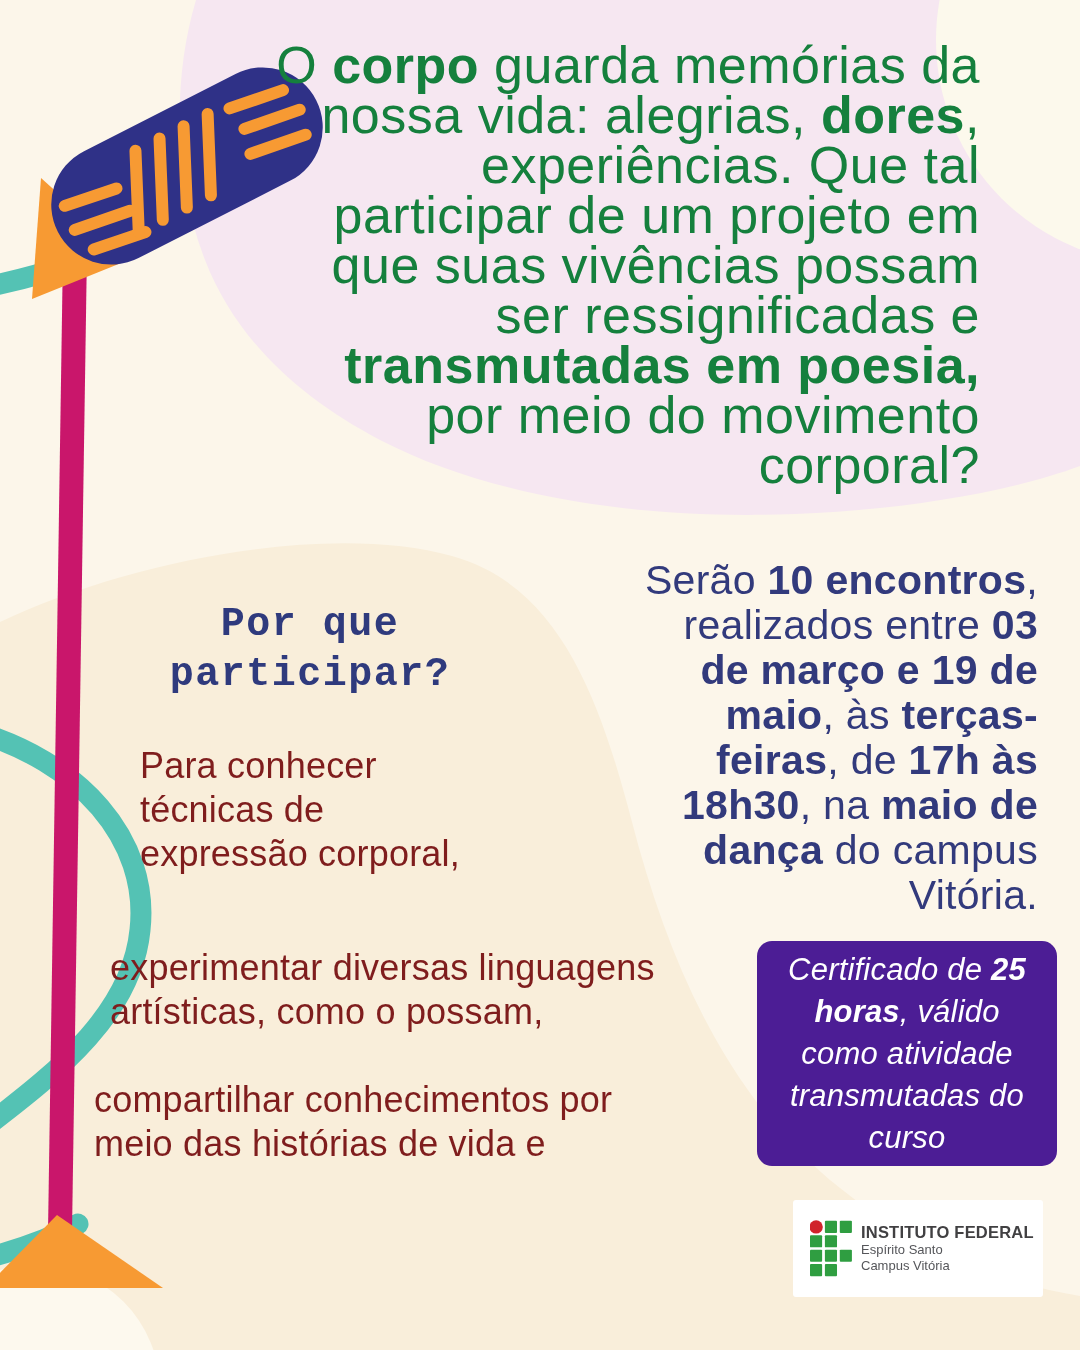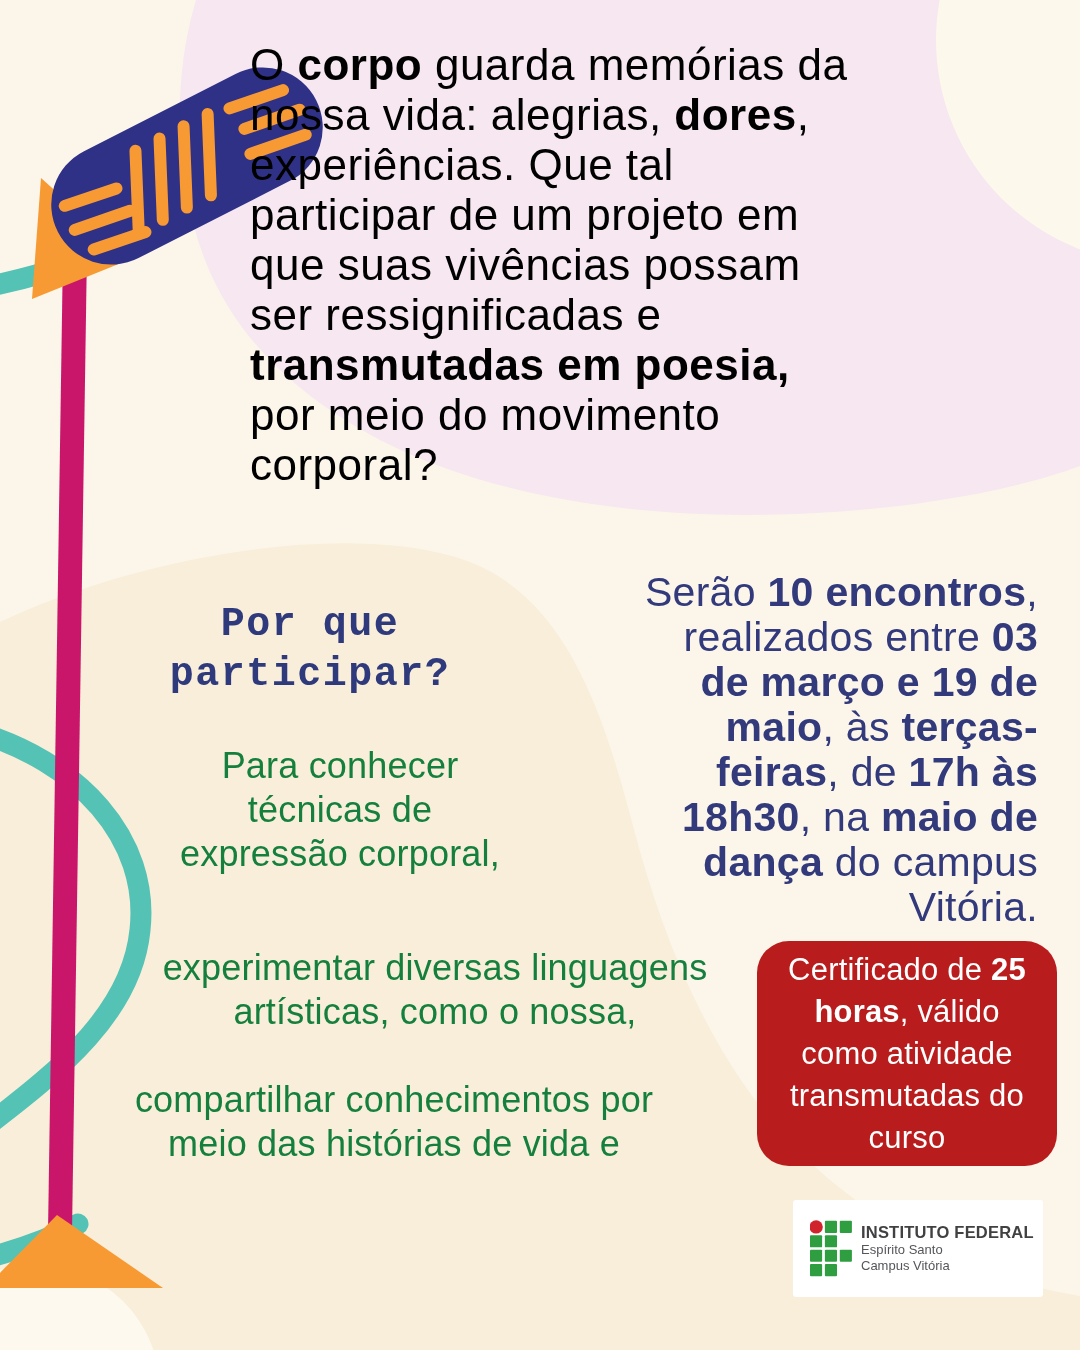--- a/index.html
+++ b/index.html
@@ -7,47 +7,47 @@
     position:relative; width:1080px; height:1350px; overflow:hidden;
     background:#FCF6EA;
     font-family:"Liberation Sans", sans-serif;
   }
   .bg-svg { position:absolute; left:0; top:0; width:1080px; height:1350px; }
   .txt { position:absolute; z-index:2; }
   .b { font-weight:700; }
 
   .intro {
     left:250px; top:40px; width:730px;
-    text-align:left; font-size:44px; line-height:50px;
-    letter-spacing:0.5px; color:#000000;
+    text-align:right; font-size:52px; line-height:50px;
+    letter-spacing:0.5px; color:#15803d;
   }
   .schedule {
     left:590px; top:558px; width:448px;
     text-align:right; font-size:41px; line-height:45px;
-    letter-spacing:0.3px; color:#323A7C;margin-top:12px;
+    letter-spacing:0.3px; color:#323A7C;
   }
   .why-heading {
     left:110px; top:600px; width:400px; margin:0;
     text-align:center; font-size:40px; line-height:50px;
     letter-spacing:1.5px; font-weight:700; color:#2F3A7D;font-family:Liberation Mono, monospace;
   }
   .reason {
-    text-align:center; font-size:36px; line-height:44px;
-    letter-spacing:0.2px; color:#15803d;
+    font-size:36px; line-height:44px;
+    letter-spacing:0.2px; color:#7f1d1d;
   }
   .reason-1 { left:140px; top:744px; width:400px; }
   .reason-2 { left:110px; top:946px; width:650px; }
   .reason-3 { left:94px;  top:1078px; width:600px; }
   .reason-4 { left:198px; top:1200px; width:460px; }
 
   .cert {
     left:757px; top:941px; width:300px; height:225px;
-    background:#b91c1c; border-radius:32px;
+    background:#4c1d95; border-radius:15px;
     display:flex; align-items:center; justify-content:center;
-    text-align:center; color:#ffffff;
+    text-align:center; font-style:italic; color:#ffffff;
     font-size:31px; line-height:42px; letter-spacing:0.2px;
   }
 
   .logo-card {
     left:793px; top:1200px; width:250px; height:97px;
     background:#ffffff; border-radius:3px;
     display:flex; align-items:center; box-sizing:border-box;
     padding-left:17px; gap:9px;
   }
   .logo-mark { width:42px; height:57px; flex:0 0 auto; }
@@ -138,21 +138,21 @@
       <div><span>participar?</span></div>
     </h2>
 
   <div class="txt reason reason-1">
       <div><span>Para conhecer</span></div>
       <div><span>técnicas de</span></div>
       <div><span>expressão corporal,</span></div>
     </div>
   <div class="txt reason reason-2">
       <div><span>experimentar diversas linguagens</span></div>
-      <div><span>artísticas, como o nossa,</span></div>
+      <div><span>artísticas, como o possam,</span></div>
     </div>
   <div class="txt reason reason-3">
       <div><span>compartilhar conhecimentos por</span></div>
       <div><span>meio das histórias de vida e</span></div>
     </div>
 
   <div class="txt cert">
     <div>
         <div><span>Certificado de </span><span class="b">25</span></div>
         <div><span class="b">horas</span><span>, válido</span></div>

